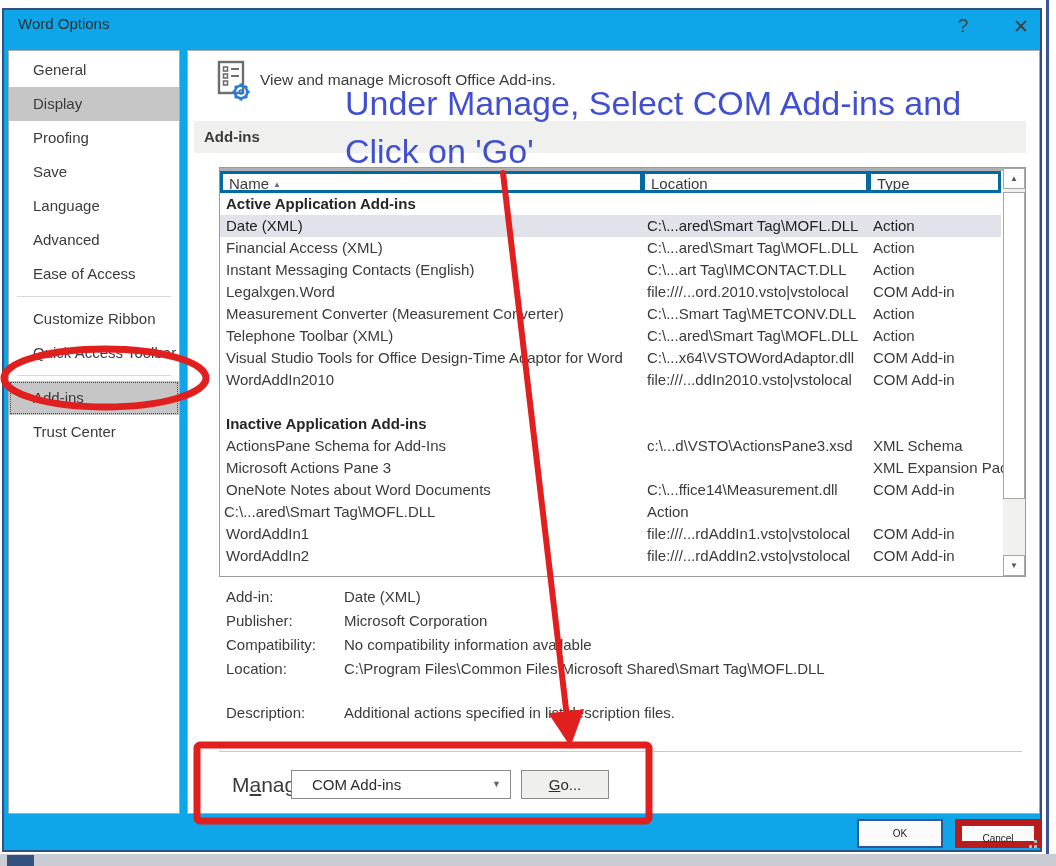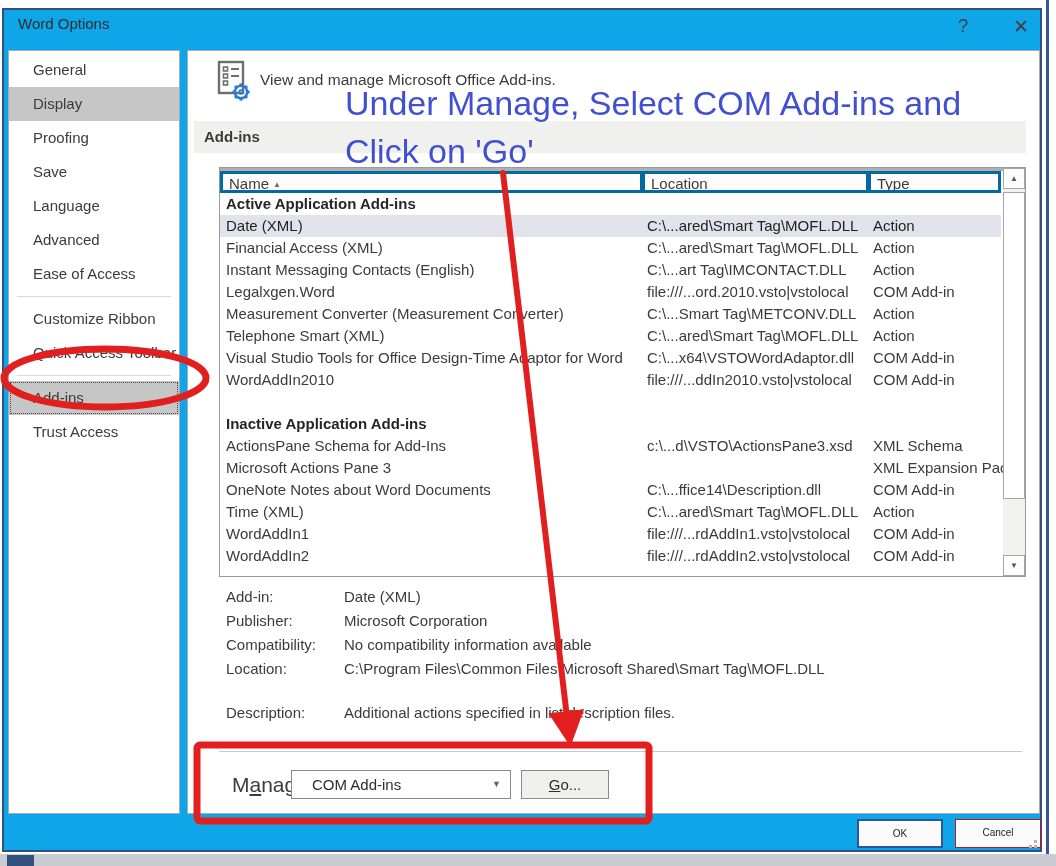--- a/index.html
+++ b/index.html
@@ -65,21 +65,21 @@
   .manage-label{position:absolute;left:36px;top:722px;font-size:21px;color:#3b3b3b;margin-left:8px;}
   .manage-label u{text-decoration:underline;}
   .manage-dd{position:absolute;left:103px;top:719px;width:220px;height:29px;border:1px solid #8a8a8a;background:#fff;box-sizing:border-box;font-size:15px;color:#2d2d2d;line-height:27px;padding-left:20px;cursor:default;}
   .dd-arrow{position:absolute;right:9px;top:0;bottom:0;display:flex;align-items:center;font-size:9px;color:#5c6670;}
   .go-btn{position:absolute;left:333px;top:719px;width:88px;height:29px;border:1px solid #8a8a8a;background:#efefed;box-sizing:border-box;font-size:15px;color:#2d2d2d;text-align:center;line-height:27px;cursor:default;}
   .go-btn u{text-decoration:underline;}
 
   
   .btn{position:absolute;top:809px;width:86px;height:29px;box-sizing:border-box;background:#fbfbfb;font-size:10px;color:#222;text-align:center;line-height:25px;cursor:default;}
   .btn.ok{left:853px;border:2px solid #2b579a;}
-  .btn.cancel{left:951px;border:1px solid #b91c1c;}
+  .btn.cancel{left:951px;border:7px solid #b91c1c;}
   .grip{position:absolute;right:3px;bottom:2px;width:12px;height:12px;}
   .grip i{position:absolute;width:3px;height:3px;background:#b5b5b5;}
   .grip i:nth-child(1){right:0;bottom:0;}
   .grip i:nth-child(2){right:5px;bottom:0;}
   .grip i:nth-child(3){right:0;bottom:5px;}
 
   
   .anno-layer{position:absolute;left:0;top:0;width:1056px;height:866px;pointer-events:none;z-index:40;}
   .blue-anno{position:absolute;font-size:34px;white-space:nowrap;}
   .blue-line1{left:345px;top:84px;}
@@ -107,21 +107,21 @@
           <div class="side-item">Proofing</div>
           <div class="side-item">Save</div>
           <div class="side-item">Language</div>
           <div class="side-item">Advanced</div>
           <div class="side-item">Ease of Access</div>
           <div class="side-sep"></div>
           <div class="side-item">Customize Ribbon</div>
           <div class="side-item">Quick Access Toolbar</div>
           <div class="side-sep"></div>
           <div class="side-item sel foc">Add-ins</div>
-          <div class="side-item">Trust Access</div>
+          <div class="side-item">Trust Center</div>
         </div>
     </div>
 
     <div class="panel mainpanel">
 
       <div class="hdr-icon">
         <svg width="40" height="44" viewBox="0 0 40 44">
           <rect x="5" y="3" width="24" height="31" fill="#ffffff" stroke="#6e6e6e" stroke-width="2.4"></rect>
           <rect x="9.5" y="8" width="4" height="4" fill="none" stroke="#6e6e6e" stroke-width="1.6"></rect>
           <rect x="9.5" y="15" width="4" height="4" fill="none" stroke="#6e6e6e" stroke-width="1.6"></rect>
@@ -180,21 +180,21 @@
               <div class="cell name">Legalxgen.Word</div>
               <div class="cell loc">file:///...ord.2010.vsto|vstolocal</div>
               <div class="cell type">COM Add-in</div>
             </div>
             <div class="trow">
               <div class="cell name">Measurement Converter (Measurement Converter)</div>
               <div class="cell loc">C:\...Smart Tag\METCONV.DLL</div>
               <div class="cell type">Action</div>
             </div>
             <div class="trow">
-              <div class="cell name">Telephone Smart (XML)</div>
+              <div class="cell name">Telephone Toolbar (XML)</div>
               <div class="cell loc">C:\...ared\Smart Tag\MOFL.DLL</div>
               <div class="cell type">Action</div>
             </div>
             <div class="trow">
               <div class="cell name">Visual Studio Tools for Office Design-Time Adaptor for Word</div>
               <div class="cell loc">C:\...x64\VSTOWordAdaptor.dll</div>
               <div class="cell type">COM Add-in</div>
             </div>
             <div class="trow">
               <div class="cell name">WordAddIn2010</div>
@@ -208,25 +208,24 @@
               <div class="cell loc">c:\...d\VSTO\ActionsPane3.xsd</div>
               <div class="cell type">XML Schema</div>
             </div>
             <div class="trow">
               <div class="cell name">Microsoft Actions Pane 3</div>
               <div class="cell loc"></div>
               <div class="cell type">XML Expansion Pack</div>
             </div>
             <div class="trow">
               <div class="cell name">OneNote Notes about Word Documents</div>
-              <div class="cell loc">C:\...ffice14\Description.dll</div>
-              <div class="cell type">COM Add-in</div>
-            </div>
-            <div class="trow">
-              <div class="cell name">Time (XML)</div>
+              <div class="cell loc">C:\...ffice14\Measurement.dll</div>
+              <div class="cell type">COM Add-in</div>
+            </div>
+            <div class="trow">
               <div class="cell loc">C:\...ared\Smart Tag\MOFL.DLL</div>
               <div class="cell type">Action</div>
             </div>
             <div class="trow">
               <div class="cell name">WordAddIn1</div>
               <div class="cell loc">file:///...rdAddIn1.vsto|vstolocal</div>
               <div class="cell type">COM Add-in</div>
             </div>
             <div class="trow">
               <div class="cell name">WordAddIn2</div>

